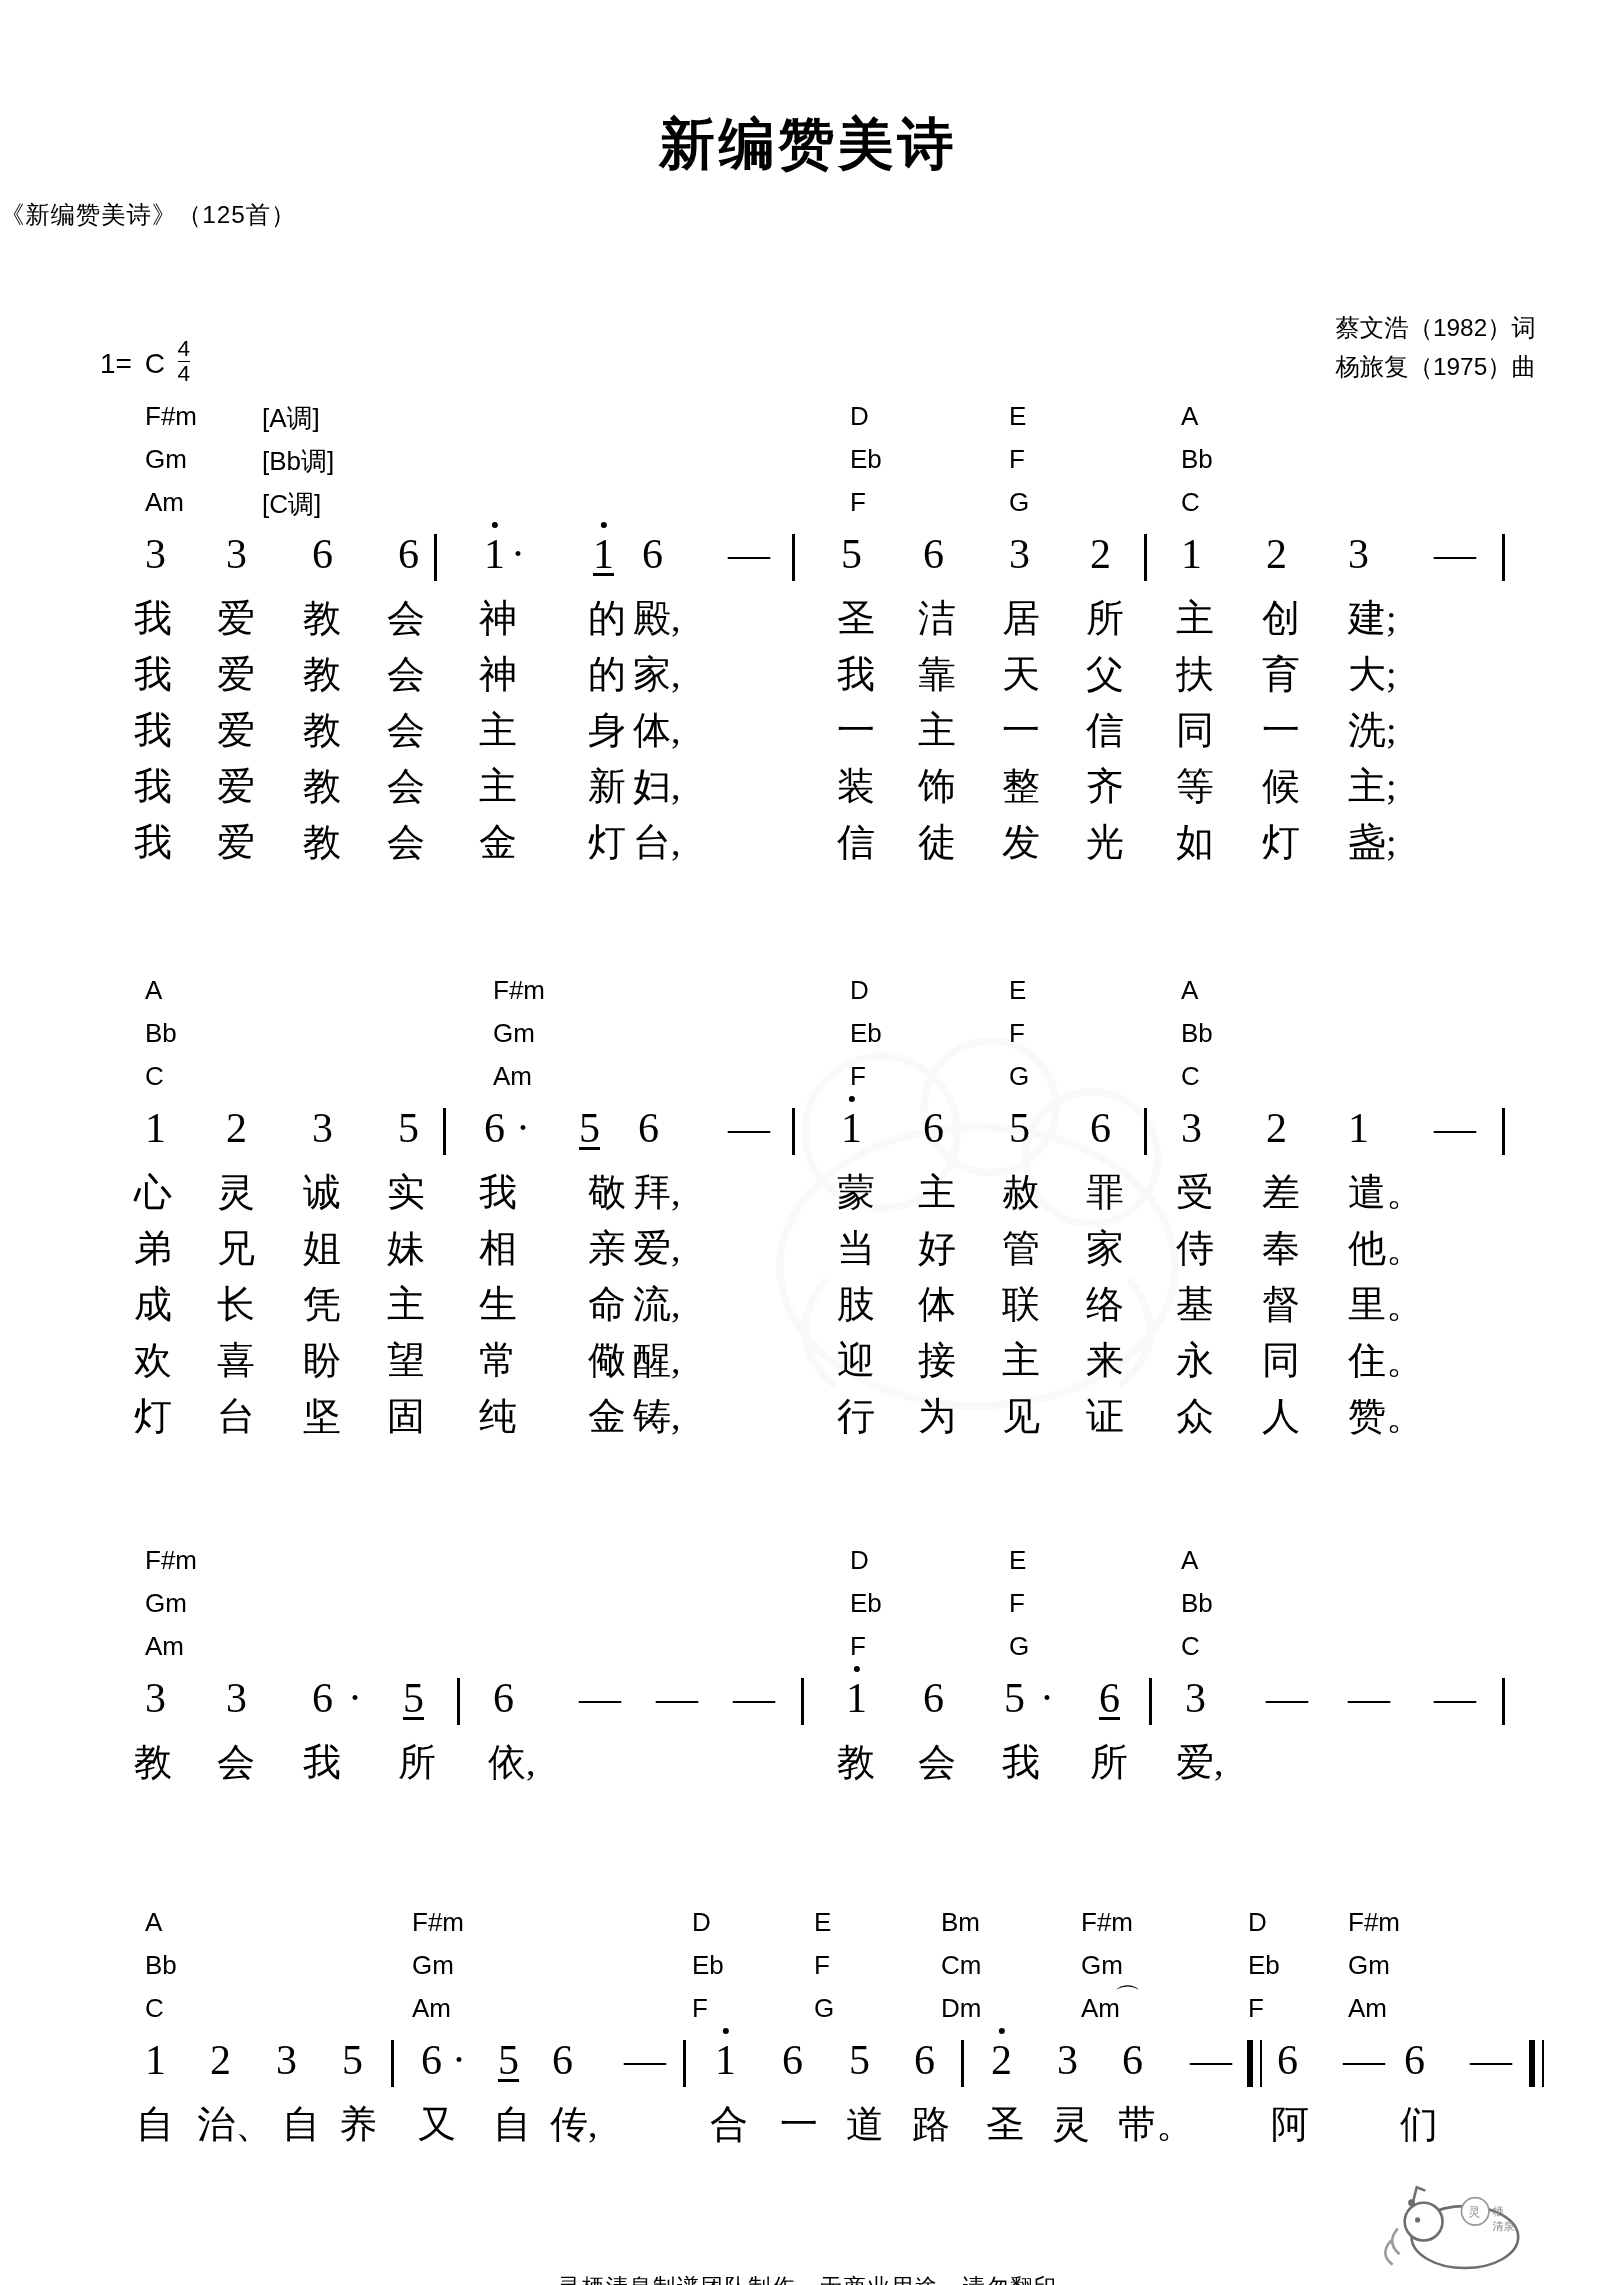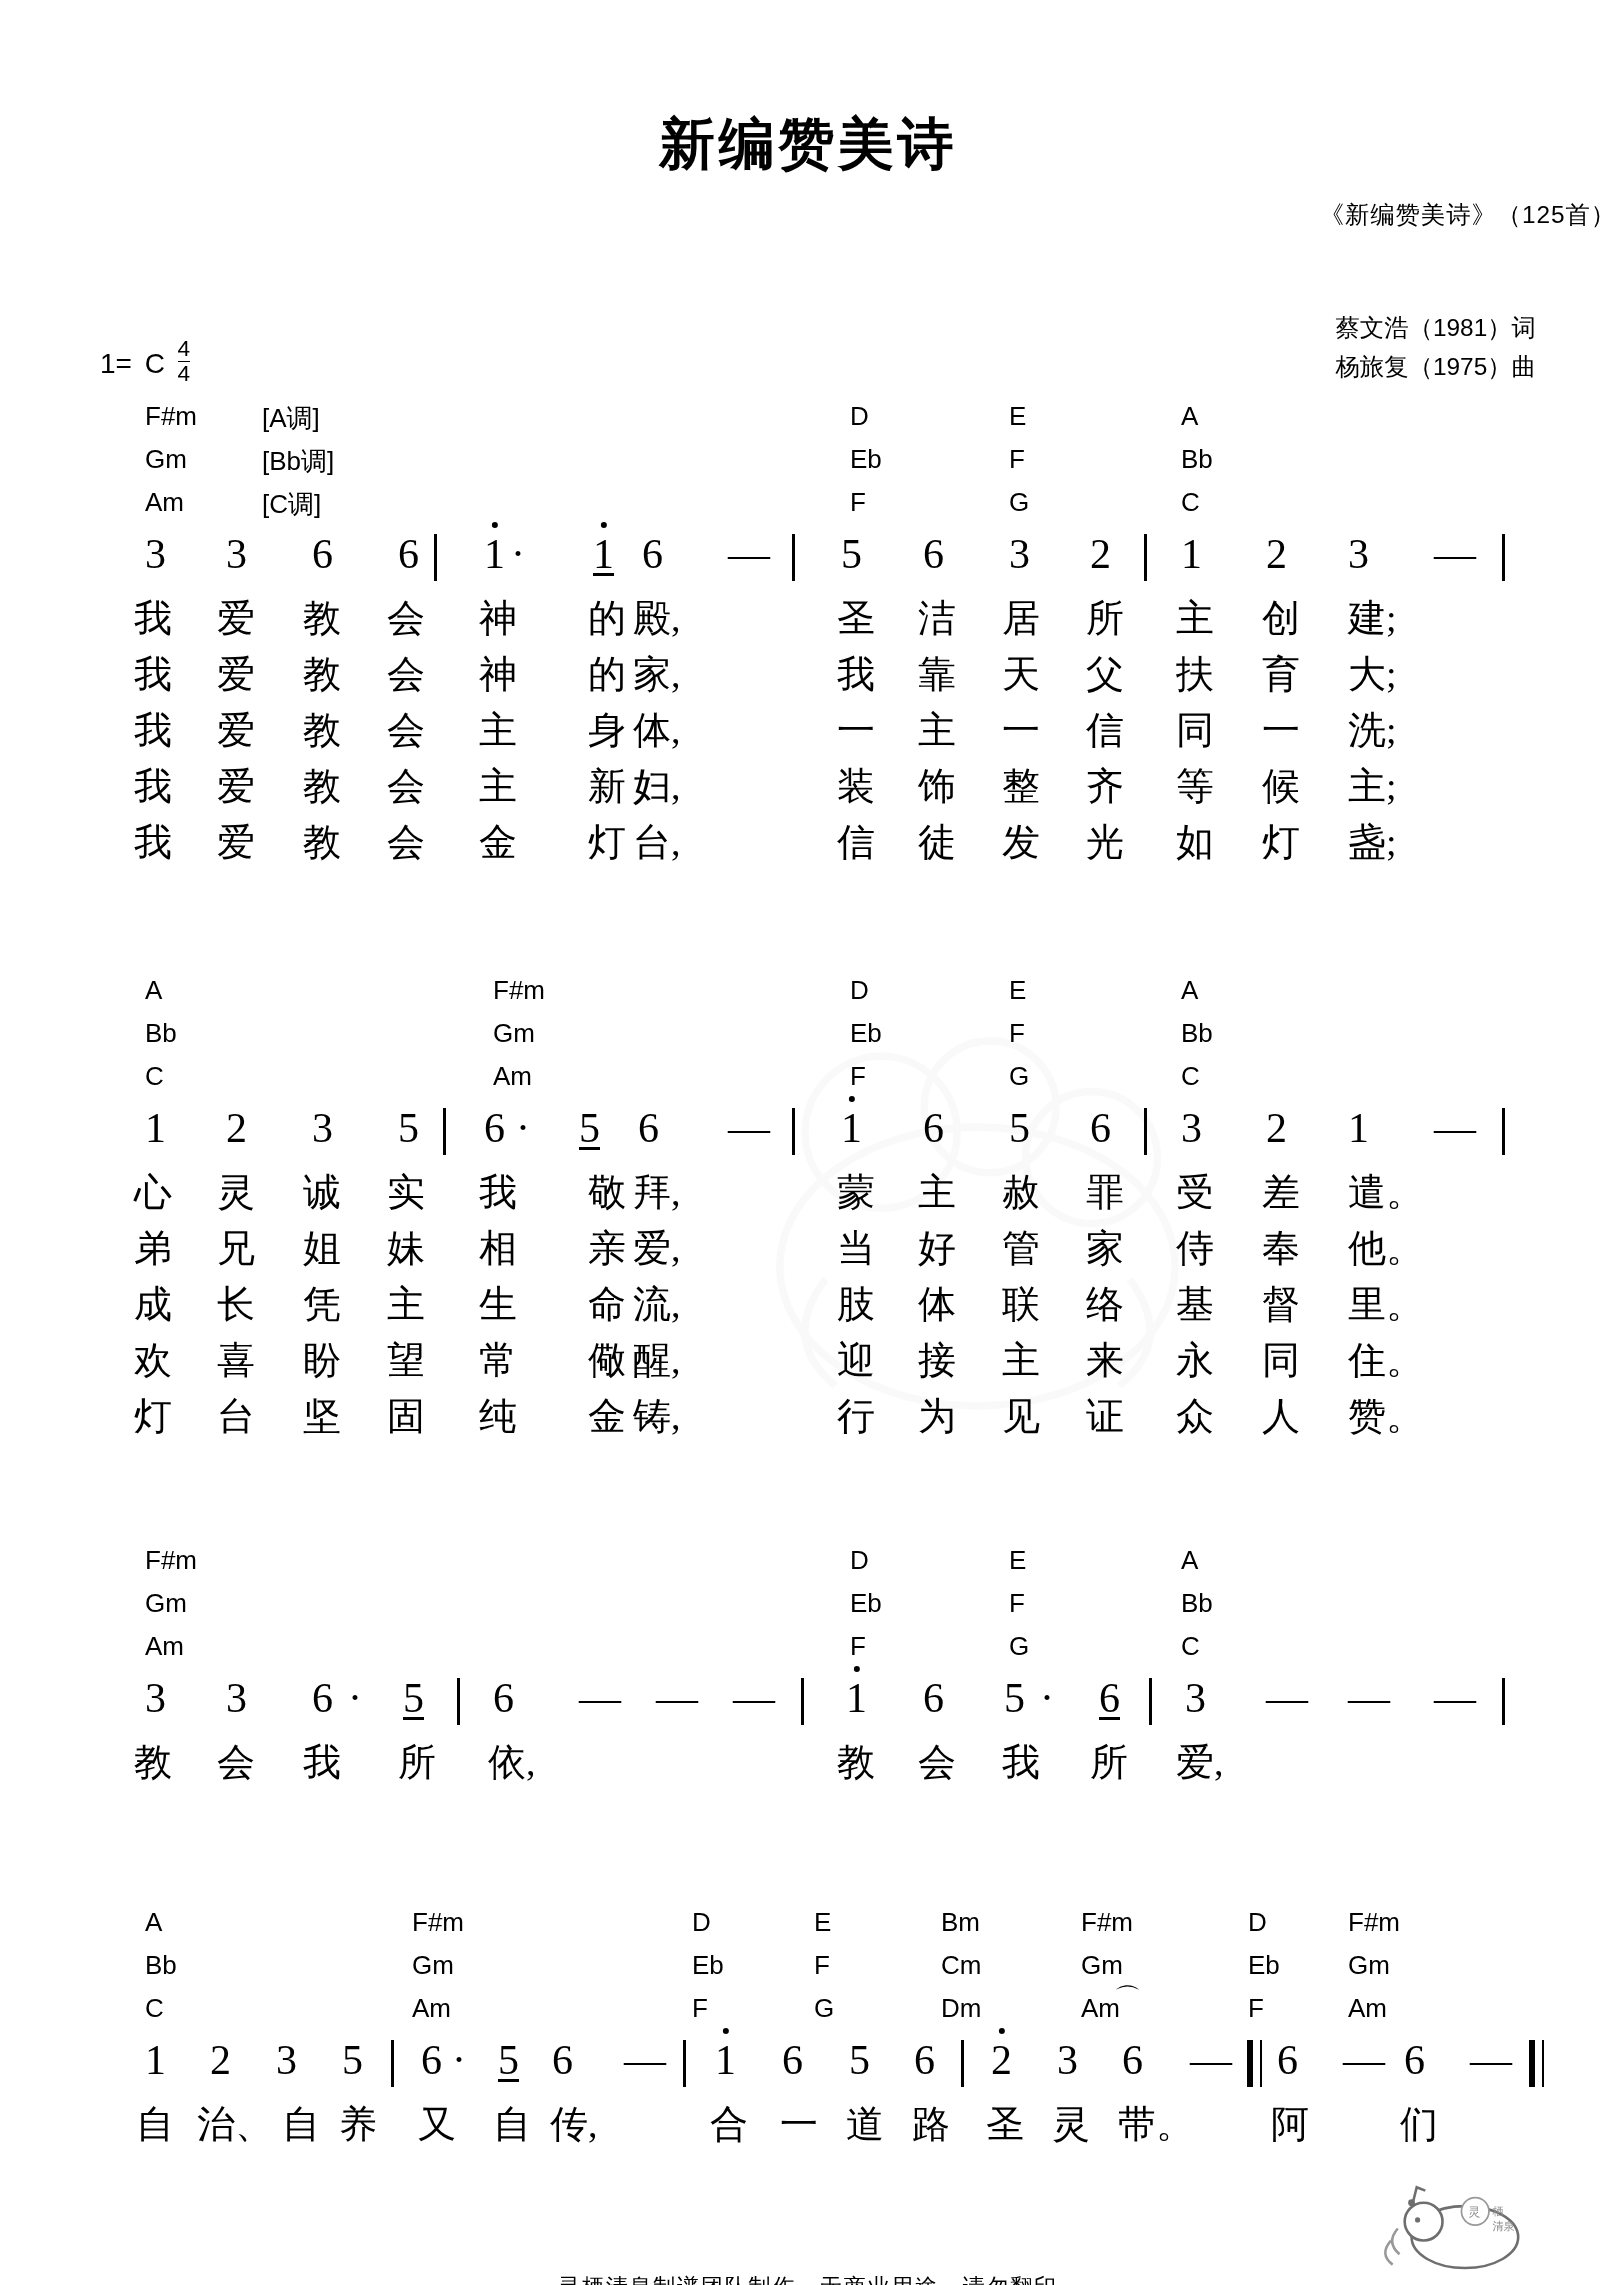--- a/index.html
+++ b/index.html
@@ -25,21 +25,21 @@
   
   .title {
     text-align: center;
     font-family: "Liberation Sans", sans-serif;
     font-weight: bold;
     font-size: 56px;
     letter-spacing: 3.6px;
     margin-top: 107px;
   }
   .subtitle {
-    text-align: right;
+    text-align: left;
     font-size: 24.4px;
     margin-top: 16.3px;
     letter-spacing: 0.9px;
   }
   .credits {
     position: absolute;
     right: 80px;
     top: 201px;
     text-align: left;
     font-size: 24.4px;
@@ -182,21 +182,21 @@
     <circle cx="105" cy="52" r="26" fill="none" stroke="#b9b9b9" stroke-width="3"></circle>
     <circle cx="145" cy="72" r="26" fill="none" stroke="#b9b9b9" stroke-width="3"></circle>
     <path d="M40 120 q-18 24 4 42" fill="none" stroke="#b9b9b9" stroke-width="3"></path>
     <path d="M160 120 q18 24 -4 42" fill="none" stroke="#b9b9b9" stroke-width="3"></path>
   </svg>
 
   <div class="title">新编赞美诗</div>
   <div class="subtitle">《新编赞美诗》（125首）</div>
 
   <div class="credits">
-    <div>蔡文浩（1981）词</div>
+    <div>蔡文浩（1982）词</div>
     <div>杨旅复（1975）曲</div>
   </div>
 
   <div class="keysig">
     <span>1=</span>
     <span>C</span>
     <span class="frac">
       <span class="num">4</span>
       <span class="den">4</span>
     </span>

